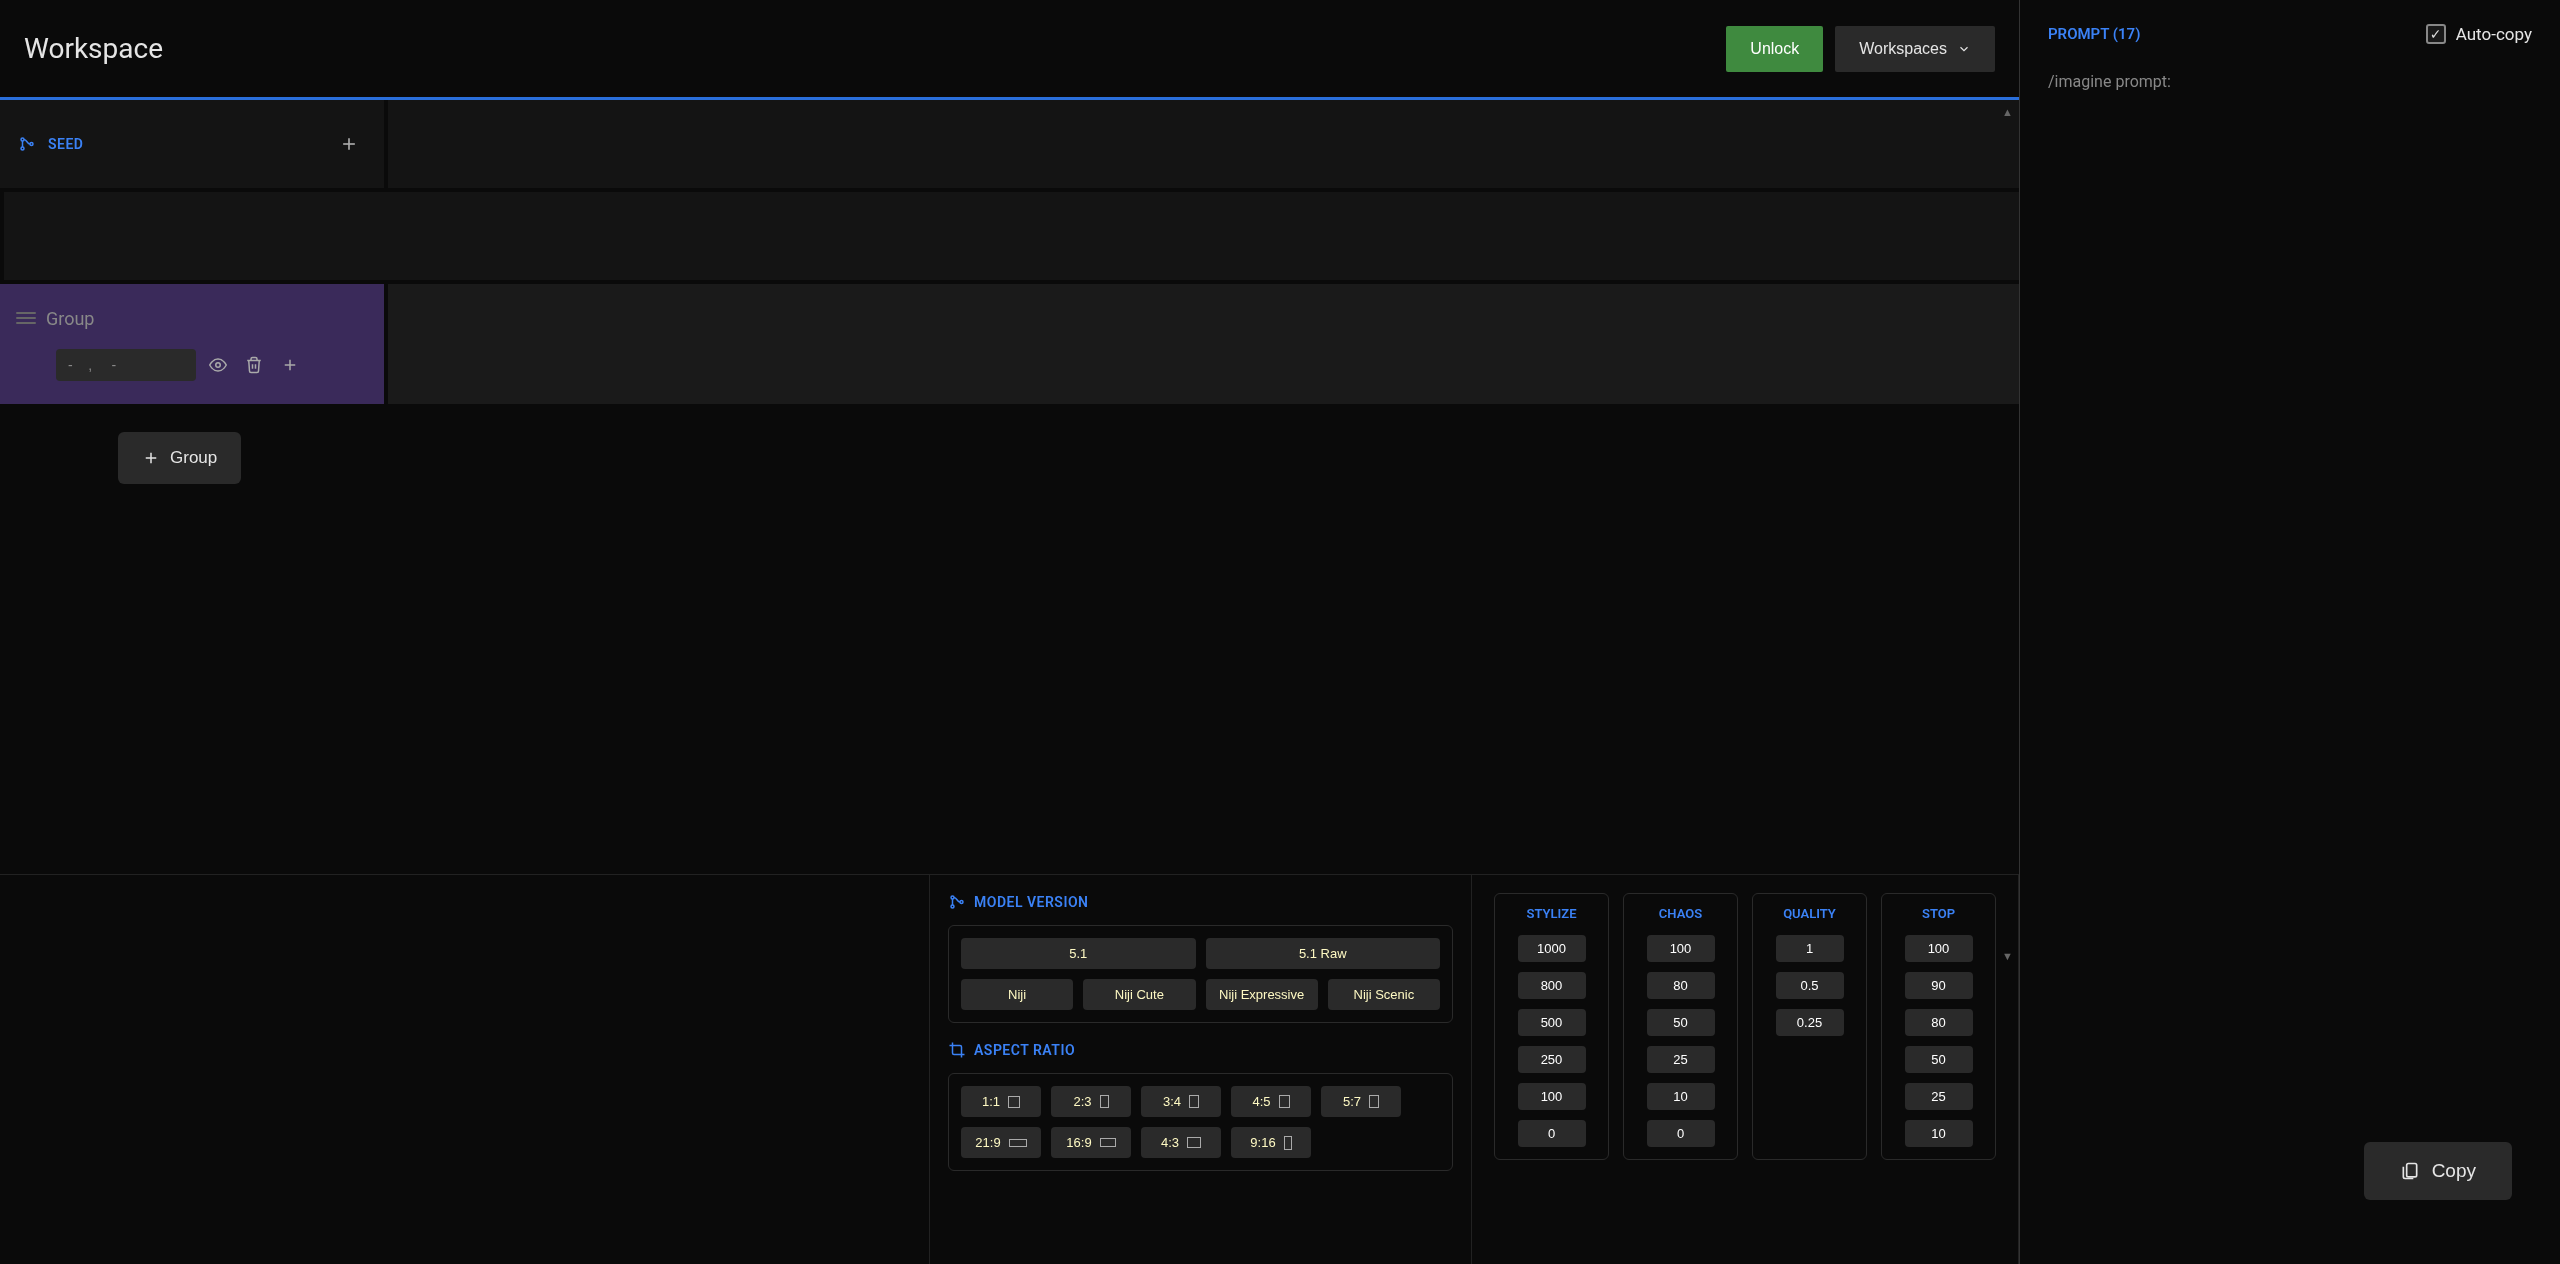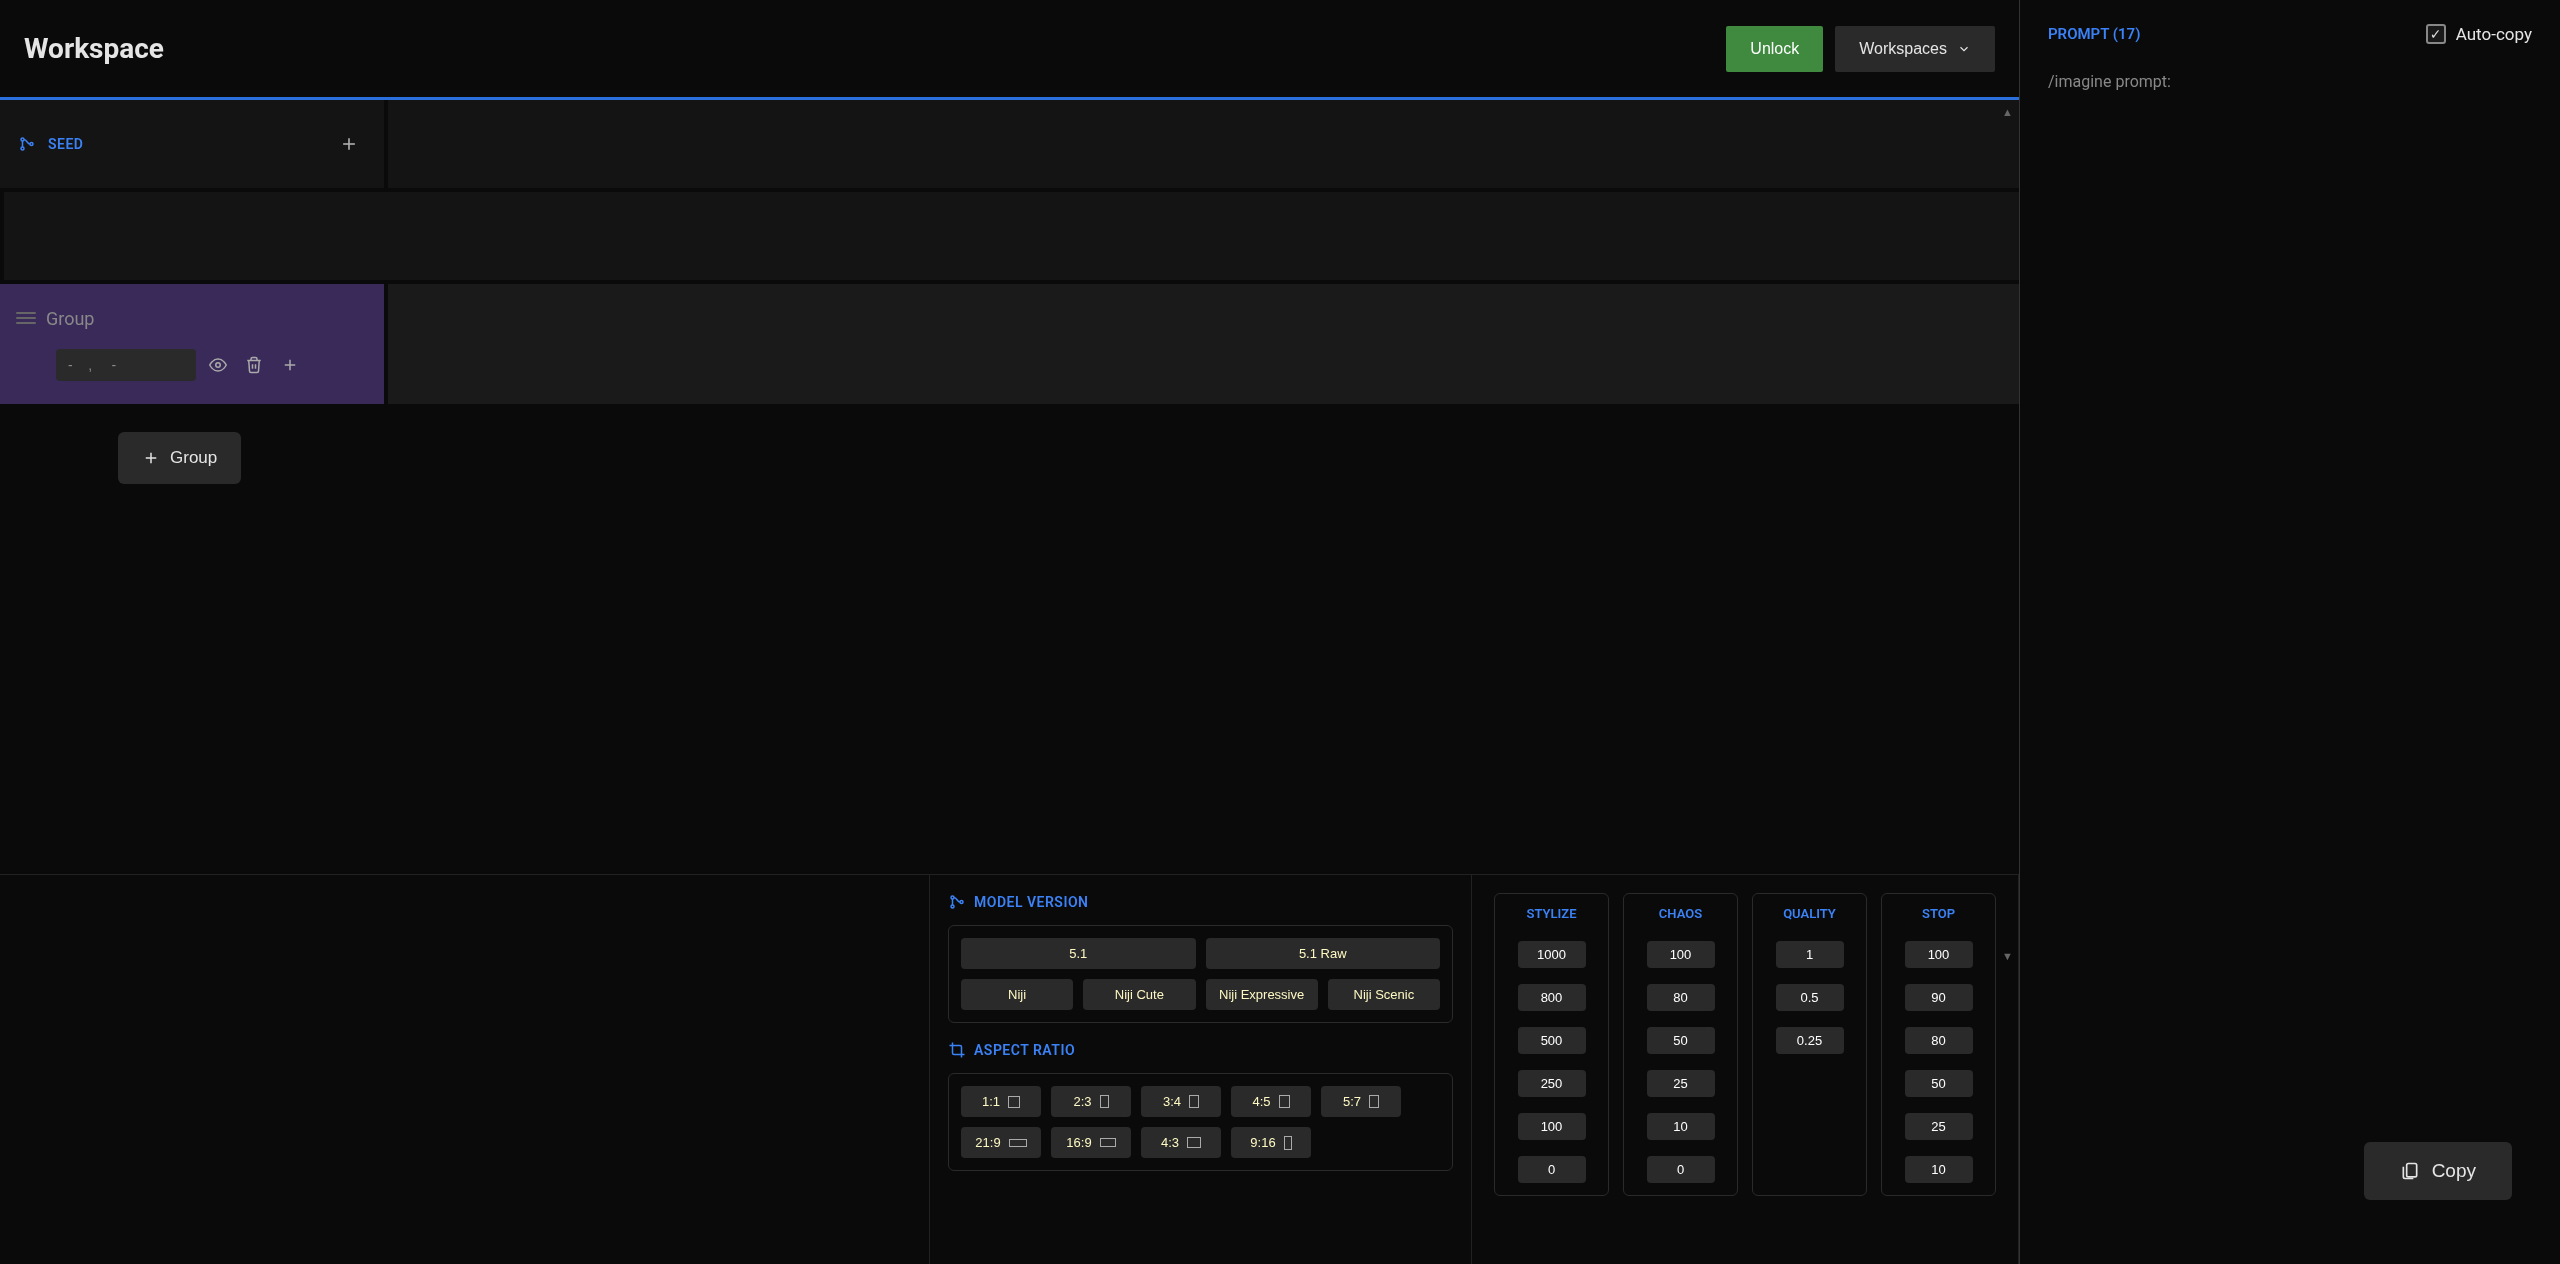--- a/index.html
+++ b/index.html
@@ -25,21 +25,21 @@
 
 .header {
   display: flex;
   align-items: center;
   padding: 18px 24px;
   border-bottom: 3px solid #2a6fdb;
   height: 100px;
 }
 .header-title {
   font-size: 28px;
-  font-weight: 700;
+  font-weight: 400;
   flex: 1;
 }
 .btn {
   border: none;
   border-radius: 2px;
   padding: 14px 24px;
   font-size: 16px;
   cursor: pointer;
   display: inline-flex;
   align-items: center;
@@ -245,21 +245,21 @@
   display: flex;
   gap: 14px;
 }
 .param-col {
   border: 1px solid #2a2a2a;
   border-radius: 6px;
   padding: 12px 10px;
   display: flex;
   flex-direction: column;
   align-items: center;
-  gap: 16px;
+  gap: 10px;
   flex: 1;
 }
 .param-title {
   color: #3b82f6;
   font-size: 13px;
   font-weight: 600;
   margin-bottom: 4px;
 }
 .param-btn {
   background: #2a2a2a;

